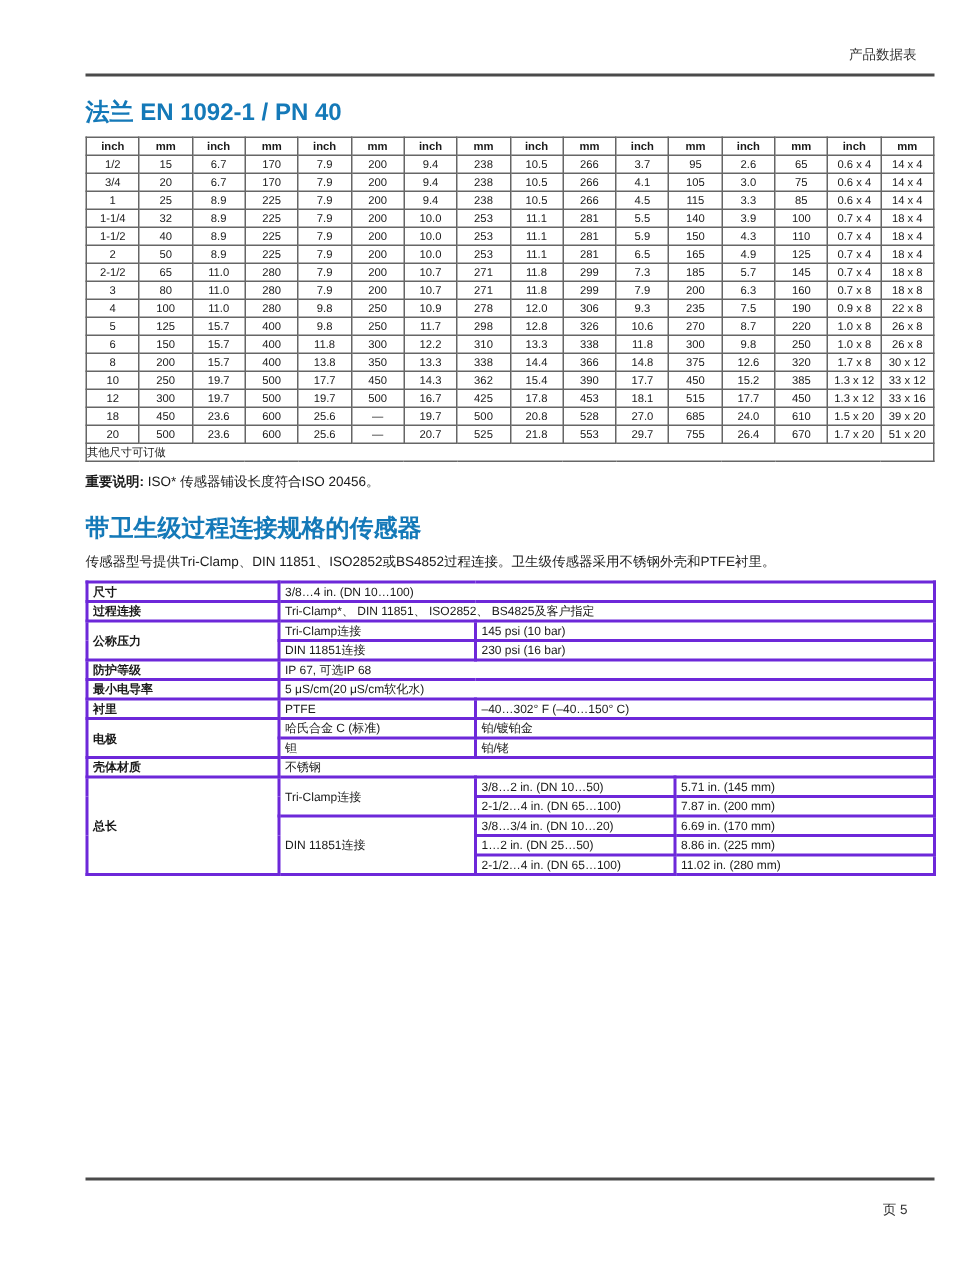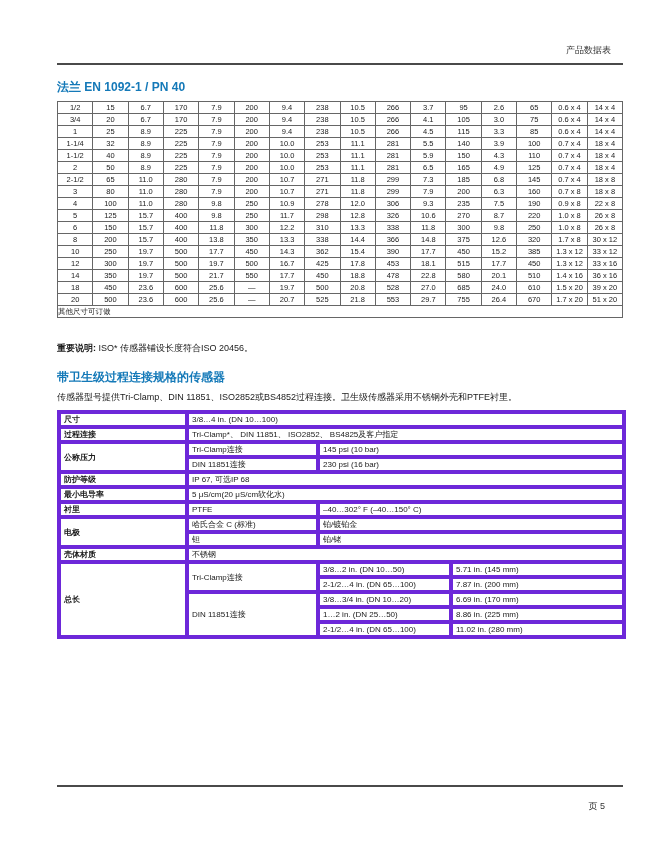--- a/index.html
+++ b/index.html
@@ -2,59 +2,77 @@
 <html><head>
 <meta charset="utf-8">
 <style>
   html,body{margin:0;padding:0;}
   body{
     width:653px;height:845px;background:#ffffff;position:relative;
     font-family:"Liberation Sans","DejaVu Sans",sans-serif;color:#1a1a1a;
     overflow:hidden;
   }
   .content{position:absolute;left:57px;top:0;width:566px;}
-  .doc-header{margin-top:44px;text-align:right;font-size:9px;color:#333;padding-right:12px;}
+  .doc-header{margin-top:30px;text-align:right;font-size:9px;color:#333;padding-right:12px;}
   .top-rule{border:none;border-top:2px solid #4a4a4a;margin:6px 0 0 0;}
-  .sec-title{color:#1479b8;font-weight:bold;font-size:12px;margin:14px 0 5px 0;}
+  .sec-title{color:#1479b8;font-weight:bold;font-size:16px;margin:14px 0 5px 0;}
   
   table{border-collapse:collapse;width:100%;table-layout:fixed;}
   .t1{font-size:7.5px;}
   .t1 th,.t1 td{
     border:1px solid #666;text-align:center;vertical-align:middle;
     padding:1px 0;height:9px;line-height:9px;overflow:hidden;white-space:nowrap;
   }
   .t1 th{font-weight:bold;font-size:7.5px;}
   .t1 .grp{font-size:8px;}
   .t1 .tfoot-note{text-align:left;font-size:7.5px;}
-  .note{font-size:9px;margin:24px 0 0 0;}
+  .note{font-size:9px;margin:7px 0 0 0;}
   .note b{font-weight:bold;}
   
   .intro{font-size:9px;margin:4px 0 6px 0;}
   .t2{font-size:8px;}
   .t2 td{
-    border:4px solid #6d28d9;text-align:left;vertical-align:middle;
+    border:2px solid #6d28d9;text-align:left;vertical-align:middle;
     padding:1px 3px;height:9px;line-height:9px;overflow:hidden;white-space:nowrap;
   }
   .t2 td.lbl{font-weight:bold;}
   
   .footer-rule{position:absolute;left:57px;width:566px;top:785px;border:none;border-top:2px solid #4a4a4a;margin:0;}
   .page-num{position:absolute;right:48px;top:800px;font-size:9px;color:#333;}
 </style>
 </head>
 <body>
 
 <div class="content">
 
   <div class="doc-header">产品数据表</div>
   <hr class="top-rule">
 
   <div class="sec-title">法兰 EN 1092-1 / PN 40</div>
 
   <table class="t1">
     <thead>
+        <tr>
+          <th>inch</th>
+          <th>mm</th>
+          <th>inch</th>
+          <th>mm</th>
+          <th>inch</th>
+          <th>mm</th>
+          <th>inch</th>
+          <th>mm</th>
+          <th>inch</th>
+          <th>mm</th>
+          <th>inch</th>
+          <th>mm</th>
+          <th>inch</th>
+          <th>mm</th>
+          <th>inch</th>
+          <th>mm</th>
+        </tr>
       </thead>
     <tbody>
         <tr>
           <td>1/2</td>
           <td>15</td>
           <td>6.7</td>
           <td>170</td>
           <td>7.9</td>
           <td>200</td>
           <td>9.4</td>
@@ -164,21 +182,21 @@
           <td>11.0</td>
           <td>280</td>
           <td>7.9</td>
           <td>200</td>
           <td>10.7</td>
           <td>271</td>
           <td>11.8</td>
           <td>299</td>
           <td>7.3</td>
           <td>185</td>
-          <td>6.8</td>
+          <td>5.7</td>
           <td>145</td>
           <td>0.7 x 4</td>
           <td>18 x 8</td>
         </tr>
         <tr>
           <td>3</td>
           <td>80</td>
           <td>11.0</td>
           <td>280</td>
           <td>7.9</td>
@@ -296,38 +314,20 @@
           <td>17.8</td>
           <td>453</td>
           <td>18.1</td>
           <td>515</td>
           <td>17.7</td>
           <td>450</td>
           <td>1.3 x 12</td>
           <td>33 x 16</td>
         </tr>
         <tr>
-          <td>14</td>
-          <td>350</td>
-          <td>19.7</td>
-          <td>500</td>
-          <td>21.7</td>
-          <td>550</td>
-          <td>17.7</td>
-          <td>450</td>
-          <td>18.8</td>
-          <td>478</td>
-          <td>22.8</td>
-          <td>580</td>
-          <td>20.1</td>
-          <td>510</td>
-          <td>1.4 x 16</td>
-          <td>36 x 16</td>
-        </tr>
-        <tr>
           <td>18</td>
           <td>450</td>
           <td>23.6</td>
           <td>600</td>
           <td>25.6</td>
           <td>—</td>
           <td>19.7</td>
           <td>500</td>
           <td>20.8</td>
           <td>528</td>

